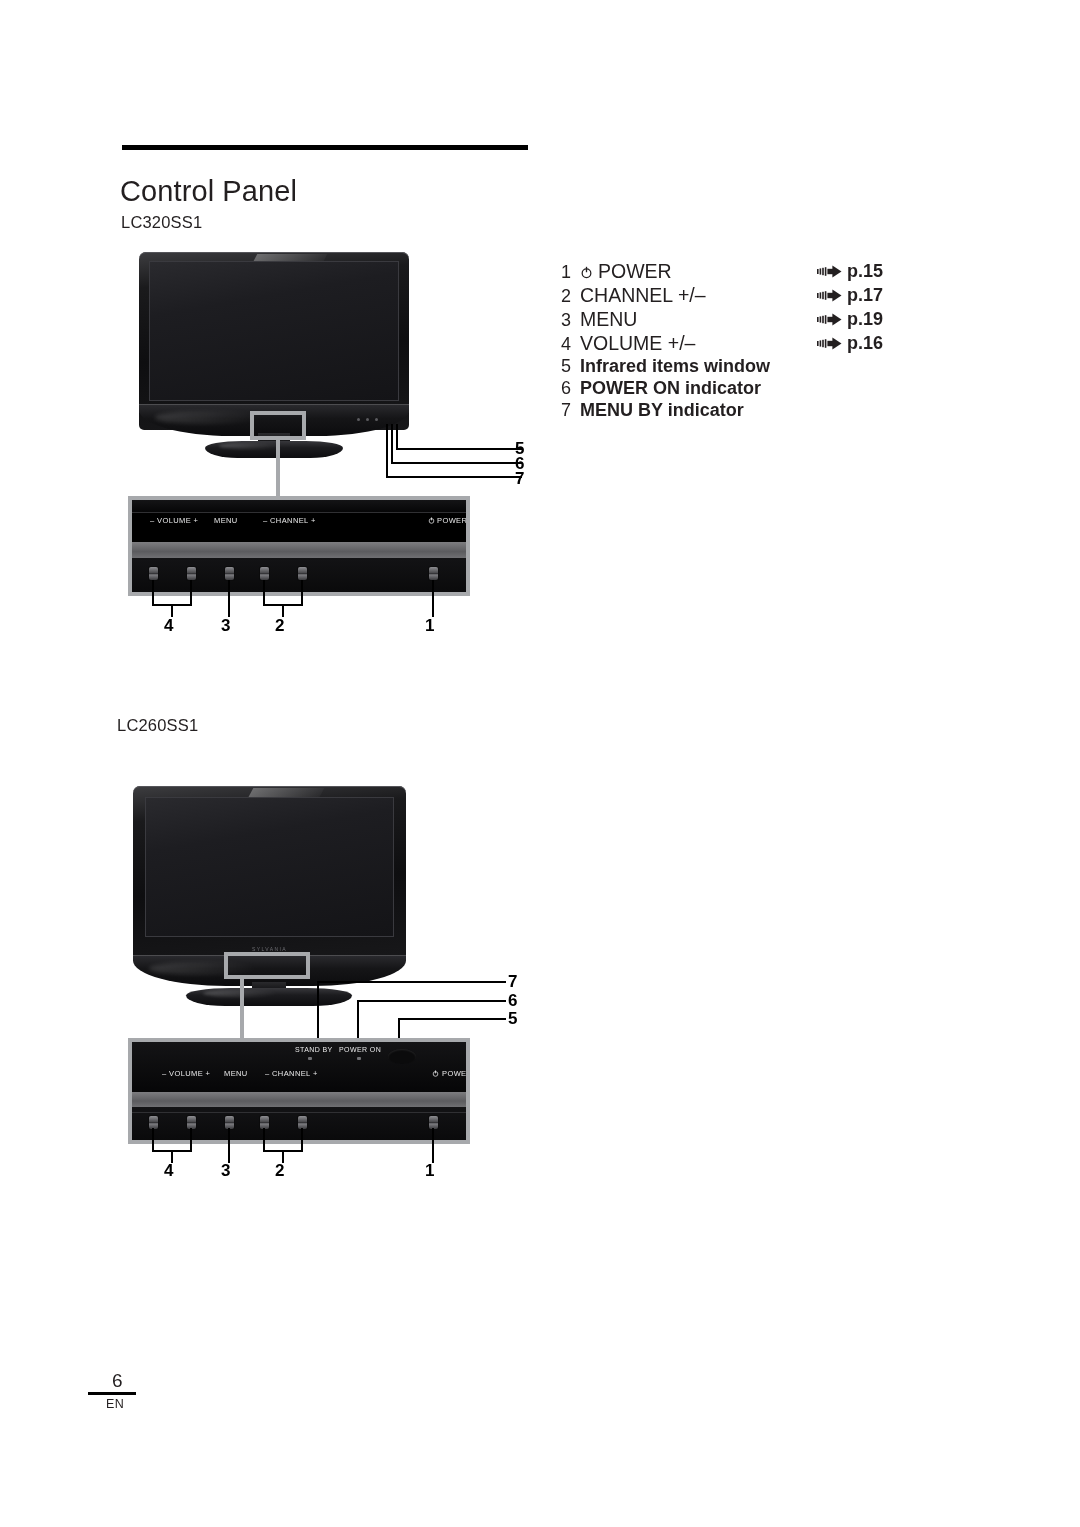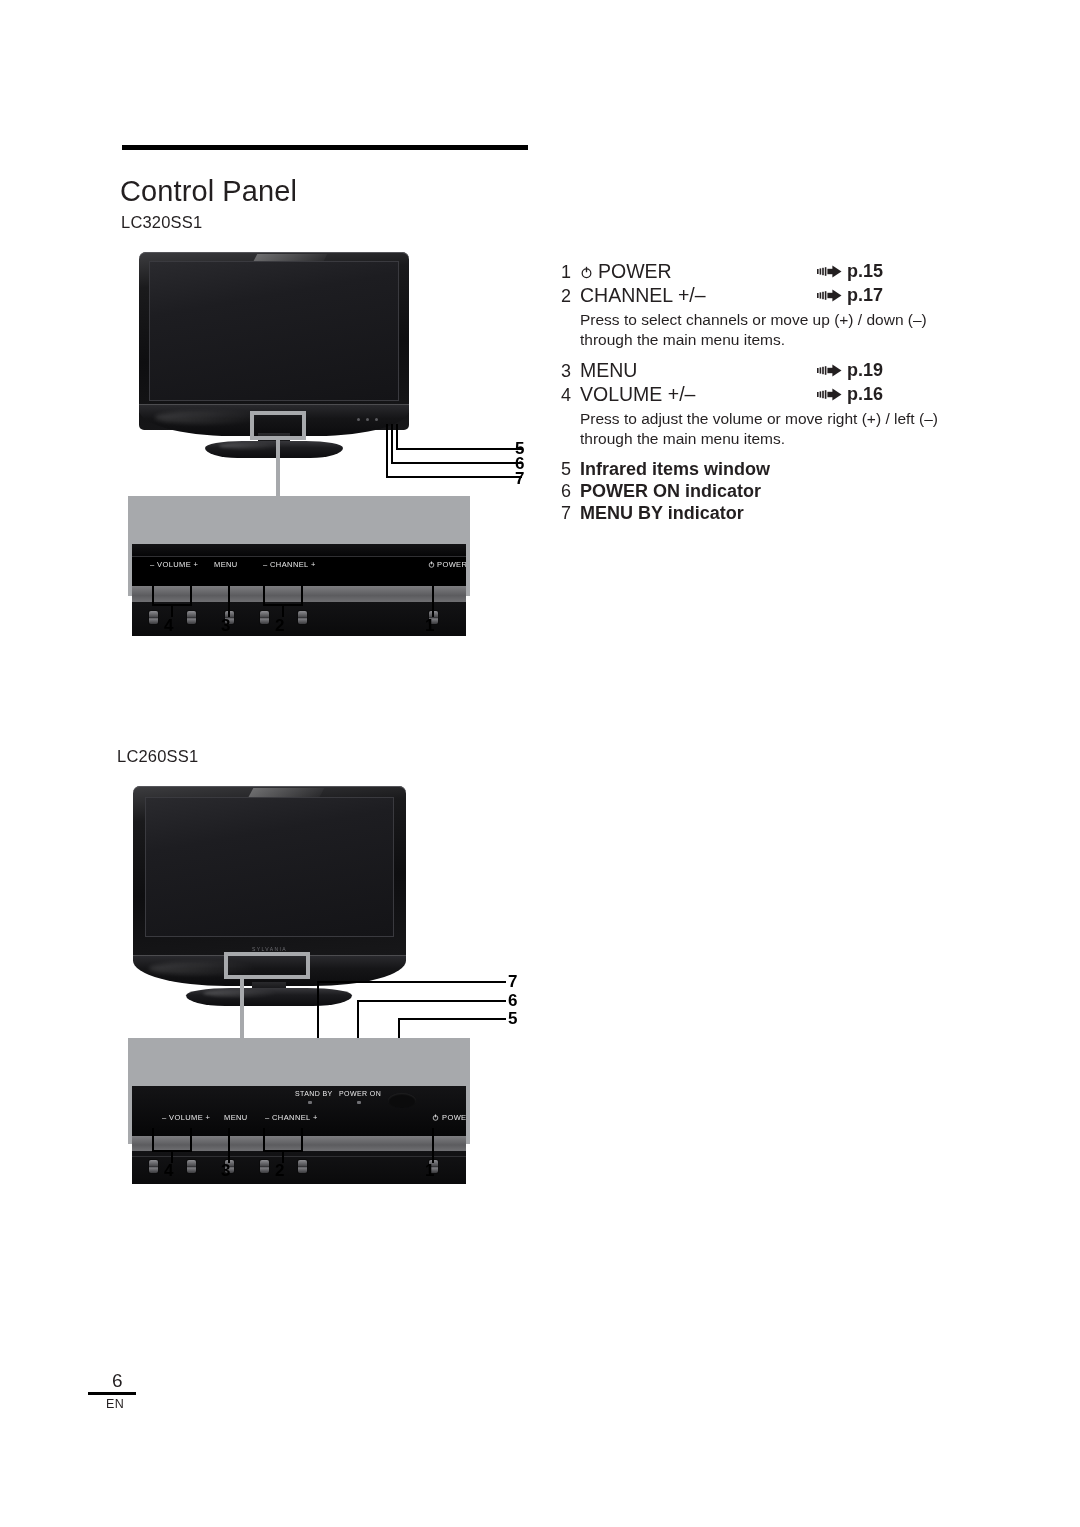--- a/index.html
+++ b/index.html
@@ -35,21 +35,21 @@
     color: #231f20;
   }
 
   .model-label {
     position: absolute;
     font-size: 16.5px;
     color: #231f20;
     letter-spacing: 0.2px;
   }
   #model-1 { left: 121px; top: 213px; }
-  #model-2 { left: 117px; top: 747px; }
+  #model-2 { left: 117px; top: 716px; }
 
   
   .speclist {
     position: absolute;
     left: 561px;
     top: 260px;
     width: 400px;
   }
   .spec-row {
     position: relative;
@@ -176,21 +176,20 @@
     position: absolute;
     background: #a7a9ac;
     padding: 4px;
     box-sizing: border-box;
   }
   .panel-inner {
     position: relative;
     width: 100%; height: 100%;
     background: #000;
     overflow: hidden;
-    margin-top: 44px;
   }
   .panel-band-top {
     position: absolute; left: 0; right: 0; top: 0;
     background: linear-gradient(180deg,#141416,#060607);
   }
   .panel-band-mid {
     position: absolute; left: 0; right: 0;
     background: linear-gradient(180deg,#7d7d80,#5c5c5f 60%,#707073);
   }
   .panel-band-bot {
@@ -373,21 +372,20 @@
         <rect x="0" y="4" width="1.6" height="5" fill="#231f20"></rect>
         <rect x="2.6" y="3.4" width="1.6" height="6.2" fill="#231f20"></rect>
         <rect x="5.2" y="2.8" width="1.6" height="7.4" fill="#231f20"></rect>
         <rect x="7.8" y="2.2" width="1.6" height="8.6" fill="#231f20"></rect>
         <rect x="10.4" y="3.8" width="6" height="5.4" fill="#231f20"></rect>
         <polygon points="15.4,0.4 24.5,6.5 15.4,12.6" fill="#231f20"></polygon>
       </svg>
       <span class="spec-page">p.17</span>
     </span>
   </div>
-  <div class="spec-desc">Press to select channels or move up (+) / down (–) through the main menu items.</div>
 
   <div class="spec-row">
     <span class="spec-num">3</span>
     <span class="spec-title">MENU</span>
     <span class="spec-pageref">
       <svg class="arrow-ico" width="25" height="13" viewBox="0 0 25 13">
         <rect x="0" y="4" width="1.6" height="5" fill="#231f20"></rect>
         <rect x="2.6" y="3.4" width="1.6" height="6.2" fill="#231f20"></rect>
         <rect x="5.2" y="2.8" width="1.6" height="7.4" fill="#231f20"></rect>
         <rect x="7.8" y="2.2" width="1.6" height="8.6" fill="#231f20"></rect>
@@ -406,21 +404,20 @@
         <rect x="0" y="4" width="1.6" height="5" fill="#231f20"></rect>
         <rect x="2.6" y="3.4" width="1.6" height="6.2" fill="#231f20"></rect>
         <rect x="5.2" y="2.8" width="1.6" height="7.4" fill="#231f20"></rect>
         <rect x="7.8" y="2.2" width="1.6" height="8.6" fill="#231f20"></rect>
         <rect x="10.4" y="3.8" width="6" height="5.4" fill="#231f20"></rect>
         <polygon points="15.4,0.4 24.5,6.5 15.4,12.6" fill="#231f20"></polygon>
       </svg>
       <span class="spec-page">p.16</span>
     </span>
   </div>
-  <div class="spec-desc">Press to adjust the volume or move right (+) / left (–) through the main menu items.</div>
 
   <div class="spec-row">
     <span class="spec-num">5</span>
     <span class="spec-title bold">Infrared items window</span>
   </div>
 
   <div class="spec-row">
     <span class="spec-num">6</span>
     <span class="spec-title bold">POWER ON indicator</span>
   </div>

